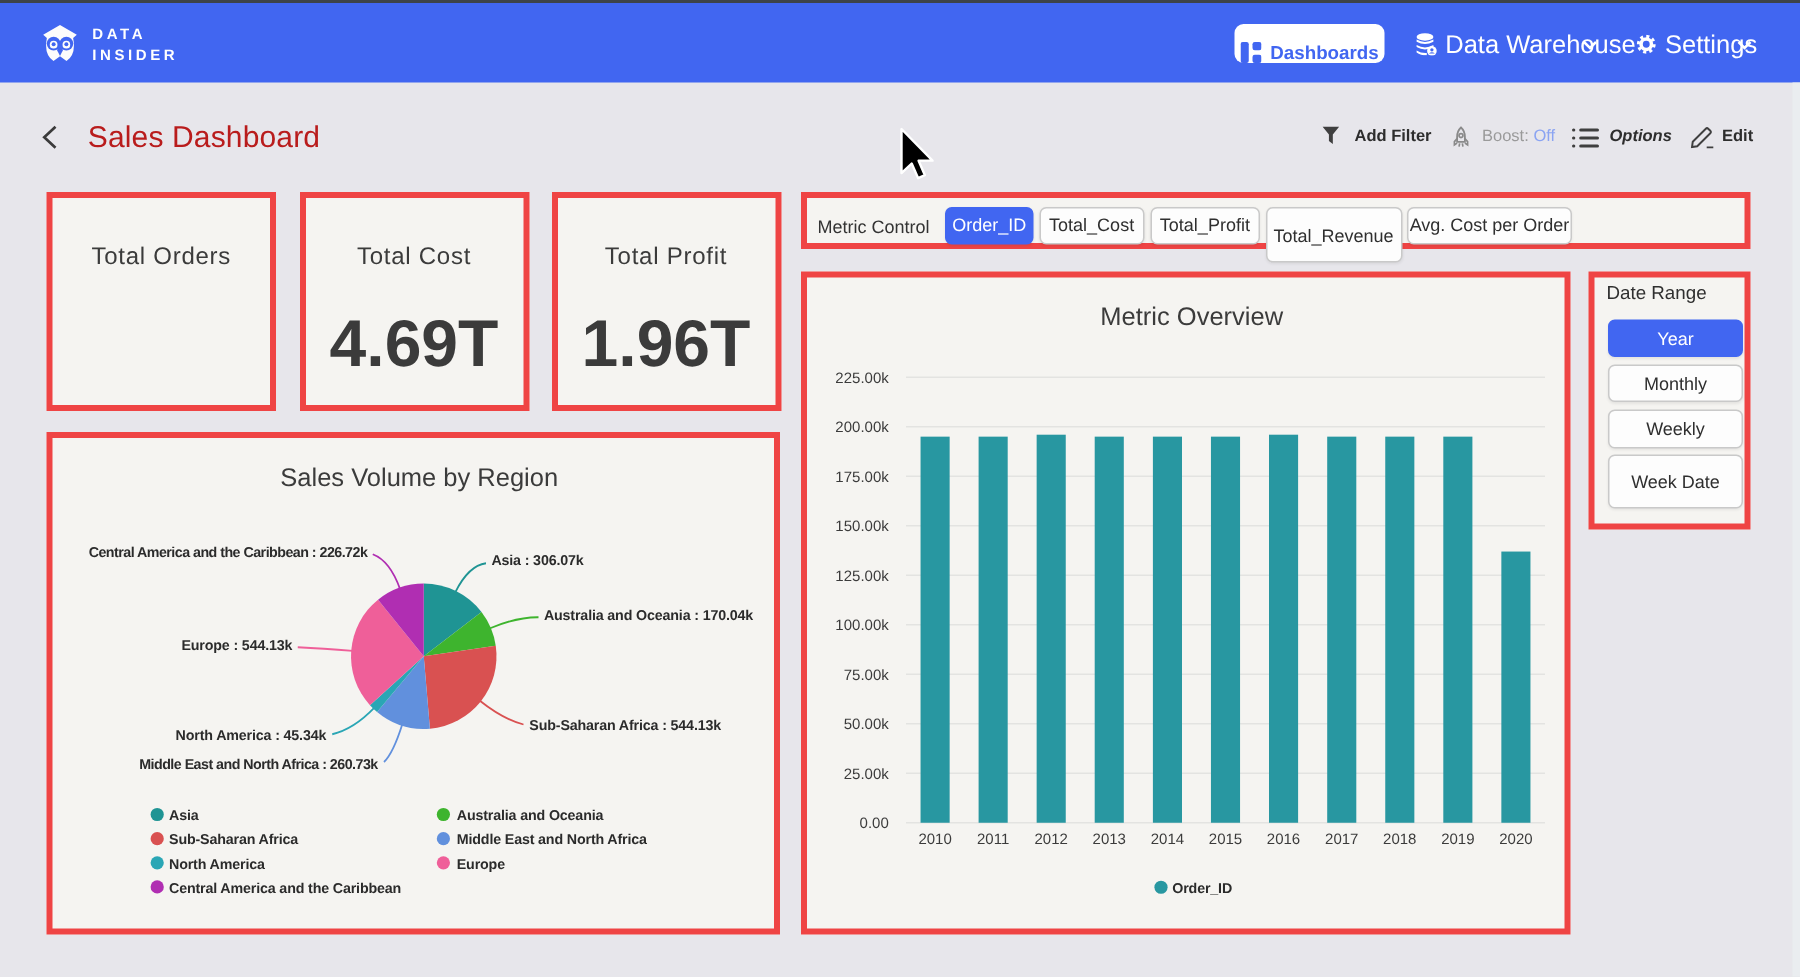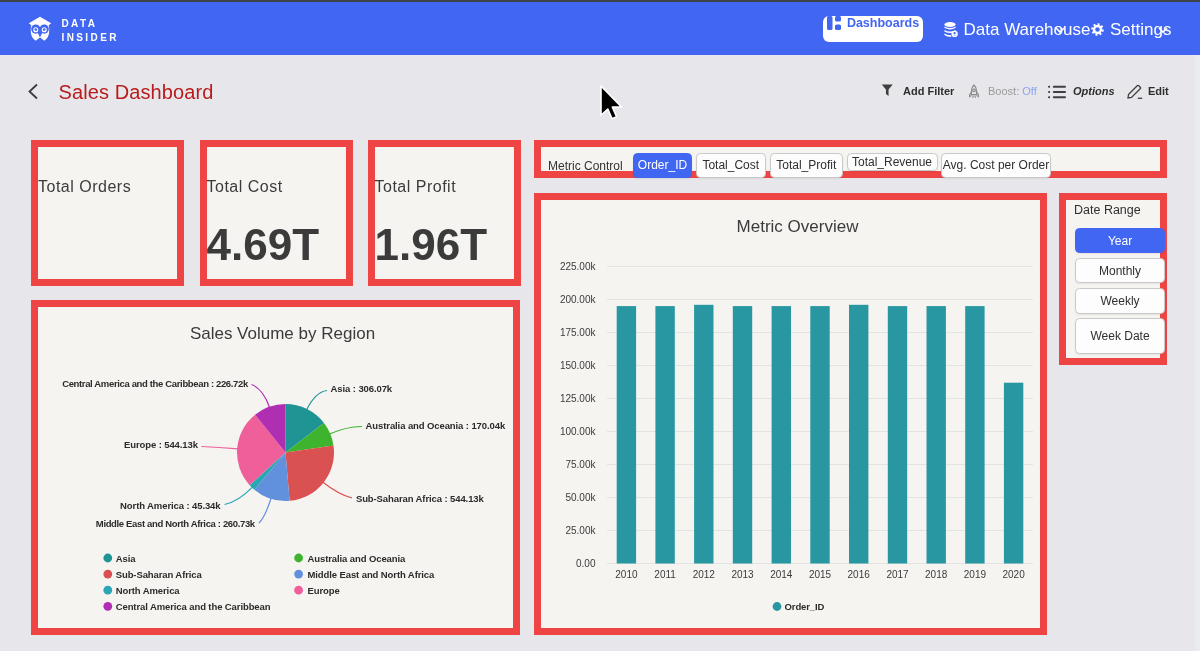--- a/index.html
+++ b/index.html
@@ -1,32 +1,32 @@
 <!DOCTYPE html>
 <html><head><meta charset="utf-8">
 <style>
 * { margin:0; padding:0; box-sizing:border-box; }
 html,body { width:1200px; height:651px; overflow:hidden; background:#e7e6eb;
   font-family:"Liberation Sans", sans-serif; }
 .abs { position:absolute; }
-.card { position:absolute; background:#f5f4f1; border:7px solid #ef4444;margin-top:12px; }
+.card { position:absolute; background:#f5f4f1; border:4px solid #ef4444; }
 
 #topline { position:absolute; top:0; left:0; width:1200px; height:2px; background:#3d4349; }
 #navbar { position:absolute; top:2px; left:0; width:1200px; height:53px; background:#4166f1; }
 #brand { position:absolute; left:61.5px; top:14.5px; color:#fff; font-size:10px; font-weight:bold;
   letter-spacing:2.4px; line-height:14.3px; }
 #dashpill { position:absolute; left:823px; top:13.5px; width:100px; height:26px; background:#fff;
-  border-radius:6px; display:flex; align-items:flex-start; justify-content:center; gap:6px; }
+  border-radius:6px; display:flex; align-items:flex-end; justify-content:center; gap:6px; }
 #dashpill span { color:#4166f1; font-size:12.5px; font-weight:bold; }
 .navtxt { position:absolute; top:17.8px; color:#fff; font-size:17px; }
 
 #pagetitle { position:absolute; left:58.5px; top:81px; font-size:20px; letter-spacing:0.1px; color:#b91c1c; }
 .hctl { position:absolute; top:84.5px; font-size:11px; font-weight:bold; color:#2d2d2d; }
 
-.kpi { width:153px; height:146px; text-align:left; }
+.kpi { width:153px; height:146px; text-align:center; }
 .kpi .t { margin-top:31px; font-size:16px; letter-spacing:0.5px; color:#3b3b3b; }
 .kpi .v { margin-top:24px; font-size:44px; font-weight:bold; color:#3b3b3b; letter-spacing:0px; }
 .plbl { font-size:9.5px; font-weight:bold; fill:#2b2b2b; letter-spacing:-0.1px; font-family:"Liberation Sans", sans-serif; }
 .axlbl { font-size:10px; fill:#3b3b3b; font-family:"Liberation Sans", sans-serif; }
 .ctitle { font-size:17px; fill:#3b3b3b; font-family:"Liberation Sans", sans-serif; }
 .btn { position:absolute; background:#fdfdfd; border:1px solid #c9c9c9; border-radius:4.5px; box-shadow:0 1px 2px rgba(0,0,0,0.07);
   color:#2f2f2f; font-size:12px; display:flex; align-items:center; justify-content:center; }
 .btn.sel { background:#4166f1; border-color:#4166f1; color:#fff; }
 #mctl-label { position:absolute; left:7px; top:12.4px; font-size:12px; color:#333; }
 #dr-label { position:absolute; left:8px; top:3.6px; font-size:12.5px; color:#2f2f2f; }
@@ -159,21 +159,21 @@
 <circle cx="260.6" cy="283.2" r="4.4" fill="#ef5f99"></circle>
       <text x="269.5" y="287.0" class="plbl">Europe</text>
 </svg>
 </div>
 
 <div class="card" style="left:534px; top:127.5px; width:633px; height:38.5px;">
   <div id="mctl-label">Metric Control</div>
   <div class="btn sel" style="left:92px; top:6.5px; width:59px; height:24.5px;">Order_ID</div>
   <div class="btn" style="left:154.5px; top:6.5px; width:70.5px; height:24.5px;">Total_Cost</div>
   <div class="btn" style="left:229px; top:6.5px; width:72.5px; height:24.5px;">Total_Profit</div>
-  <div class="btn" style="left:305.5px; top:6.5px; width:91px; height:18px;">Total_Revenue</div>
+  <div class="btn" style="left:305.5px; top:6.5px; width:91px; height:37px;">Total_Revenue</div>
   <div class="btn" style="left:400px; top:6.5px; width:110px; height:24.5px;">Avg. Cost per Order</div>
 </div>
 
 <div class="card" style="left:534px; top:180.5px; width:513px; height:442px;">
 <svg width="511" height="440" viewBox="0 0 511 440">
   <text x="256.5" y="31.5" text-anchor="middle" class="ctitle">Metric Overview</text>
   <line x1="66" y1="66.5" x2="492" y2="66.5" stroke="#e3e3e1" stroke-width="1"></line>
 <line x1="66" y1="99.5" x2="492" y2="99.5" stroke="#e3e3e1" stroke-width="1"></line>
 <line x1="66" y1="132.5" x2="492" y2="132.5" stroke="#e3e3e1" stroke-width="1"></line>
 <line x1="66" y1="165.5" x2="492" y2="165.5" stroke="#e3e3e1" stroke-width="1"></line>

